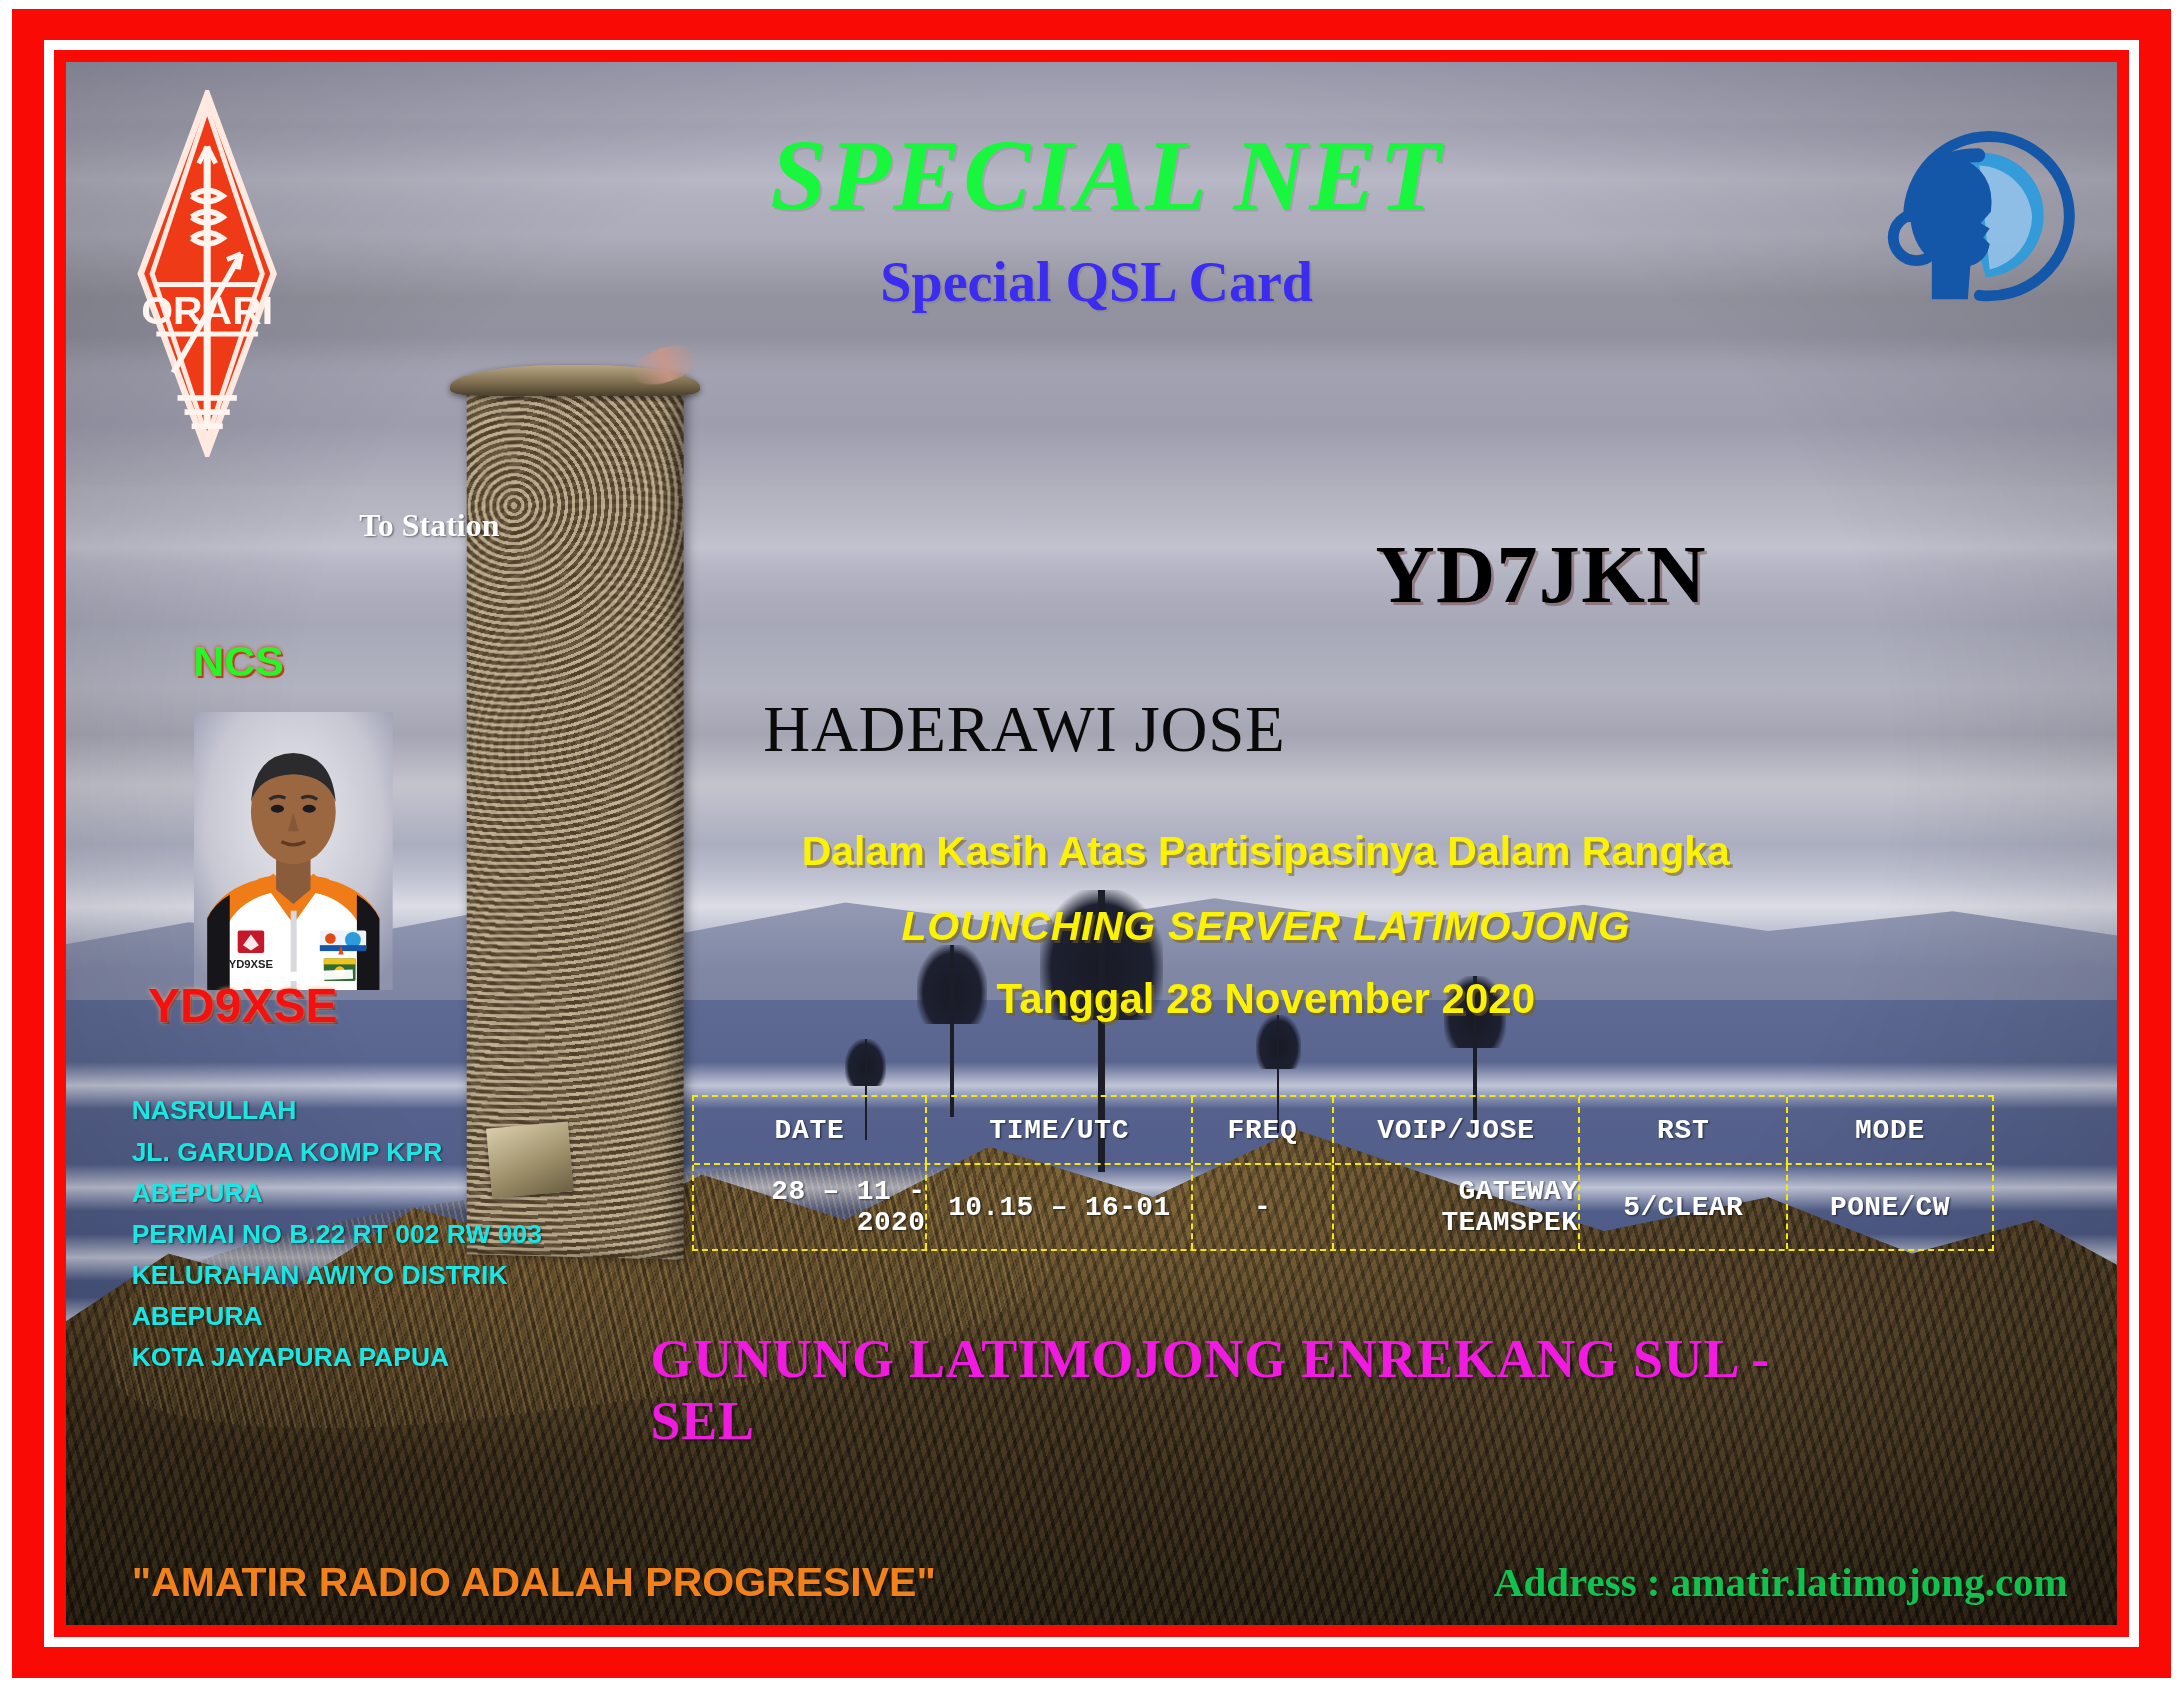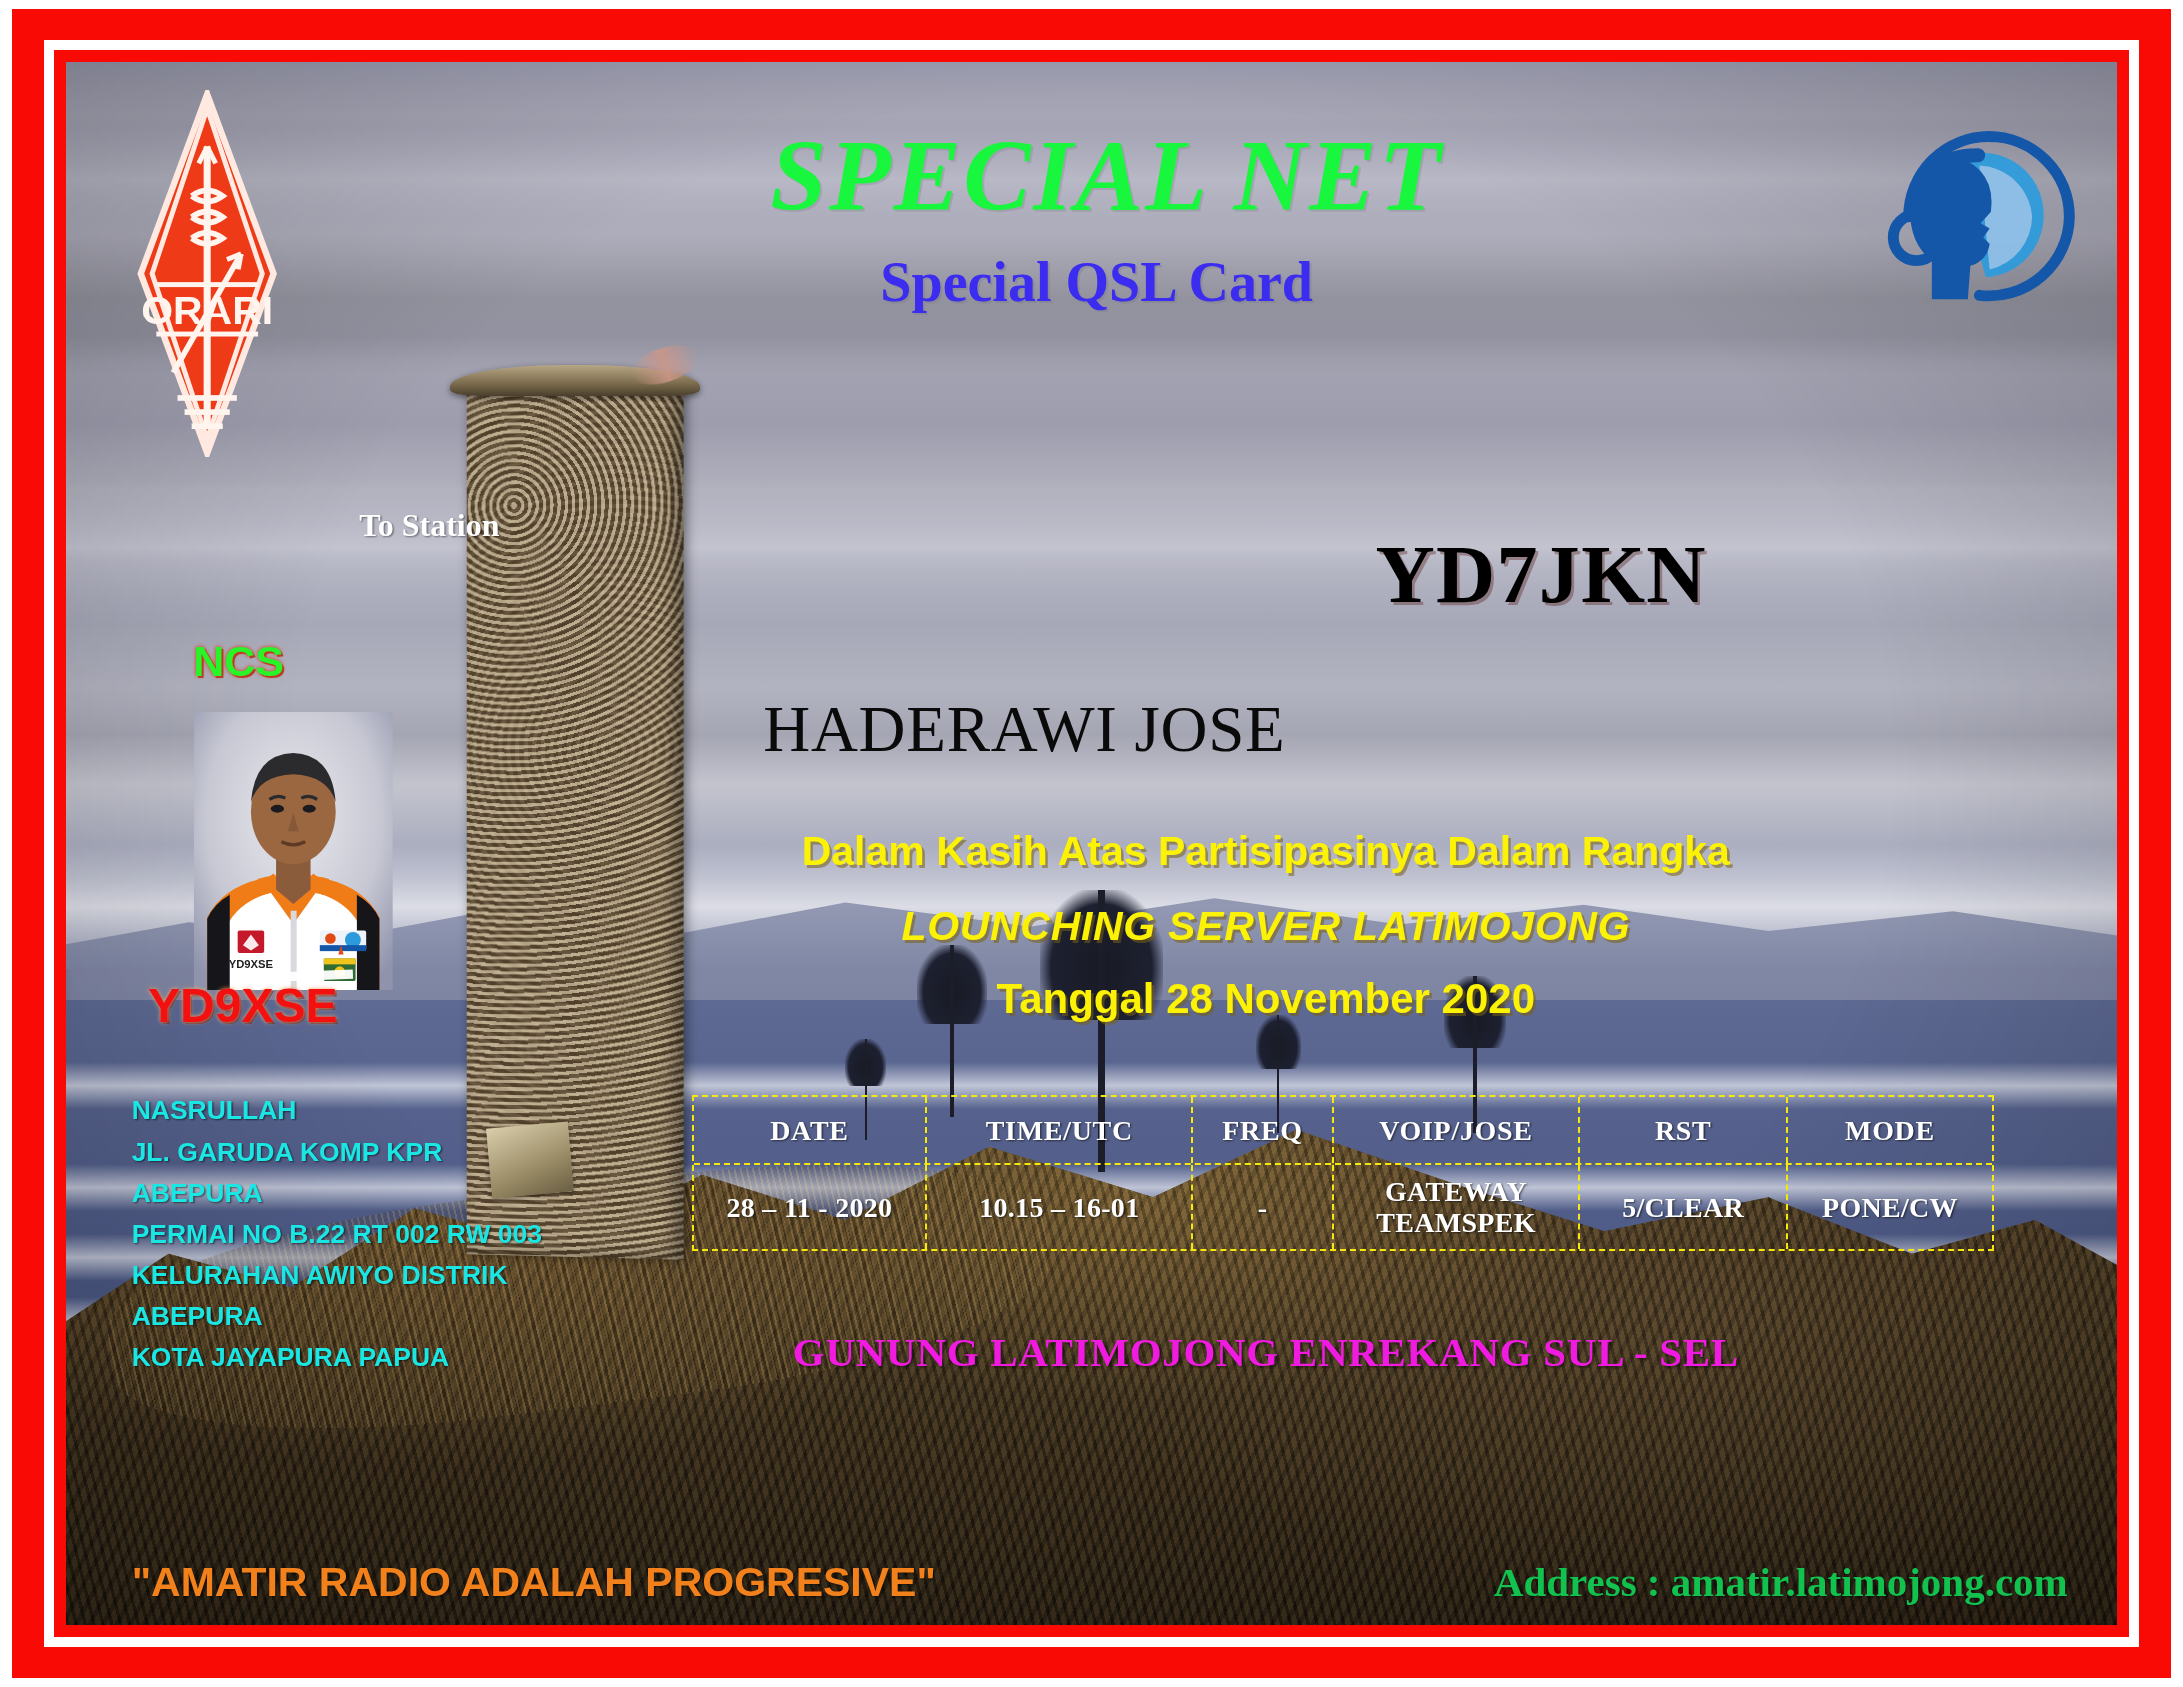--- a/index.html
+++ b/index.html
@@ -221,22 +221,22 @@
     position:absolute;left:30.5%;top:66.1%;width:63.5%;height:10.0%;
     border:2.6px dashed #f4e90a;
     box-sizing:border-box;
     display:flex;flex-direction:column;
   }
   .qtr{display:flex;width:100%;}
   .qtr.head{height:44%;}
   .qtr.body{height:56%;border-top:2.6px dashed #f4e90a;}
   .qtd{
     display:flex;align-items:center;justify-content:center;
-    text-align:center;color:#ffffff;
-    font-family:Liberation Serif, serif;font-weight:bold;
+    text-align:right;color:#ffffff;
+    font-family:Liberation Mono, monospace;font-weight:bold;
     border-right:2.6px dashed #f4e90a;
     box-sizing:border-box;
     text-shadow:1.3px 1.3px 2px rgba(0,0,0,.55);
     line-height:1.12;
   }
   .qtd:last-child{border-right:none;}
   .qtr.head .qtd{font-size:28px;letter-spacing:0.7px;}
   .qtr.body .qtd{font-size:28px;letter-spacing:0.3px;}
   .c0{width:18.0%;} .c1{width:20.5%;} .c2{width:10.8%;}
   .c3{width:19.0%;} .c4{width:16.0%;} .c5{width:15.7%;}
@@ -264,22 +264,22 @@
   .addr{
     position:absolute;left:3.2%;top:65.8%;
     font-family:"Liberation Sans",sans-serif;font-weight:bold;
     color:#1ae7e4;font-size:26.5px;line-height:1.55;
     text-shadow:1.3px 1.3px 2px rgba(0,0,0,.55);
     white-space:nowrap;
   }
 
   
   .mtn{
-    position:absolute;left:28.5%;top:81.0%;width:60%;text-align:center;
-    font-size:41px;font-weight:bold;color:#f11ae0;
+    position:absolute;left:28.5%;top:81.0%;width:60%;
+    font-size:54px;font-weight:bold;color:#f11ae0;
     font-family:"Liberation Serif",serif;letter-spacing:0.7px;
     text-shadow:2px 2px 2.6px rgba(0,0,0,.45);
   }
 
   
   .slogan{
     position:absolute;left:3.2%;bottom:1.2%;
     font-size:41px;font-weight:bold;color:#f2811c;
     font-family:"Liberation Sans",sans-serif;
     text-shadow:1.3px 1.3px 2.6px rgba(0,0,0,.5);

